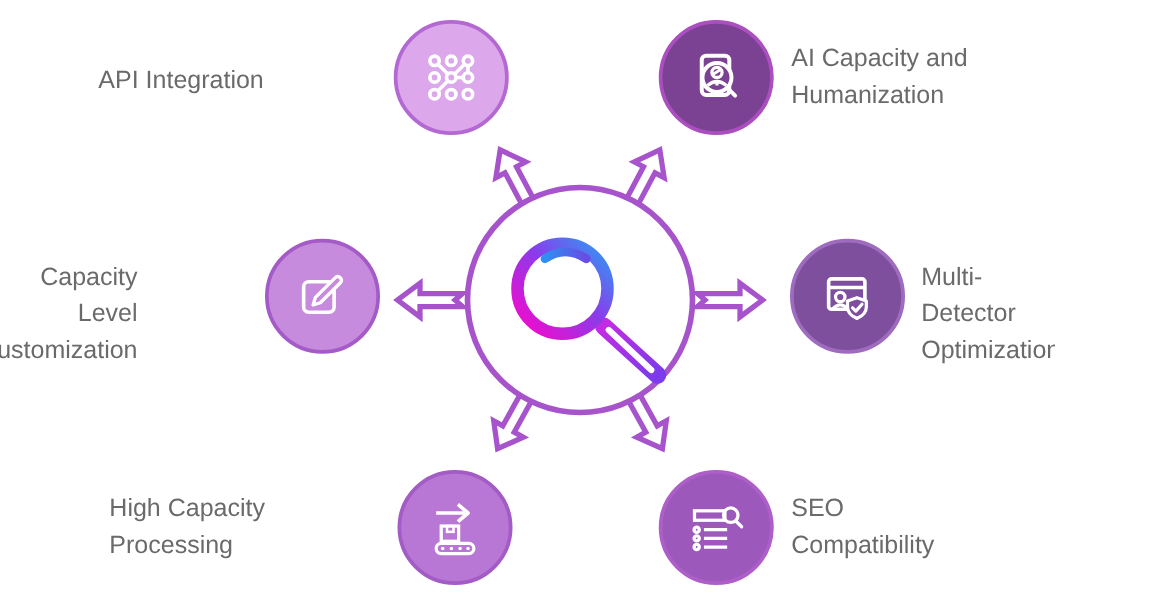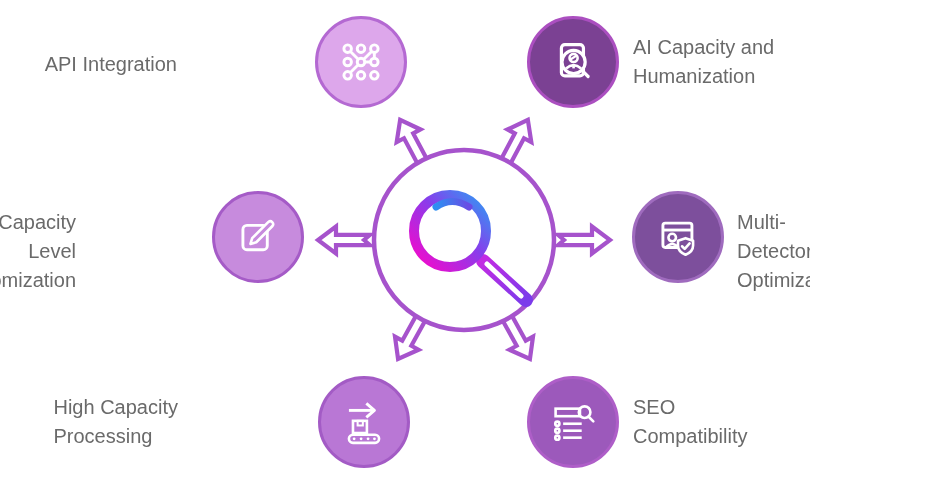--- a/index.html
+++ b/index.html
@@ -2,20 +2,21 @@
 <html><head>
 <meta charset="utf-8">
 <style>
   html,body { margin:0; padding:0; background:#ffffff; }
   .canvas {
     position: relative;
     width: 810px; height: 487px;
     background: #ffffff;
     overflow: hidden;
     font-family: "Liberation Sans", sans-serif;
+    padding-left: 34px;
   }
   .center-hub { position:absolute; left:300px; top:110px; }
   .bubble {
     position:absolute; width:92px; height:92px; border-radius:50%;
     display:flex; align-items:center; justify-content:center;
     box-sizing:border-box;
   }
   .f0 { left:315px; top:16px;  background:#dda7eb; border:3px solid #b469d2; }
   .f1 { left:527px; top:16px;  background:#7b4193; border:3px solid #ab4fc0; }
   .f2 { left:212px; top:191px; background:#c78bdd; border:3px solid #a55bc7; }

